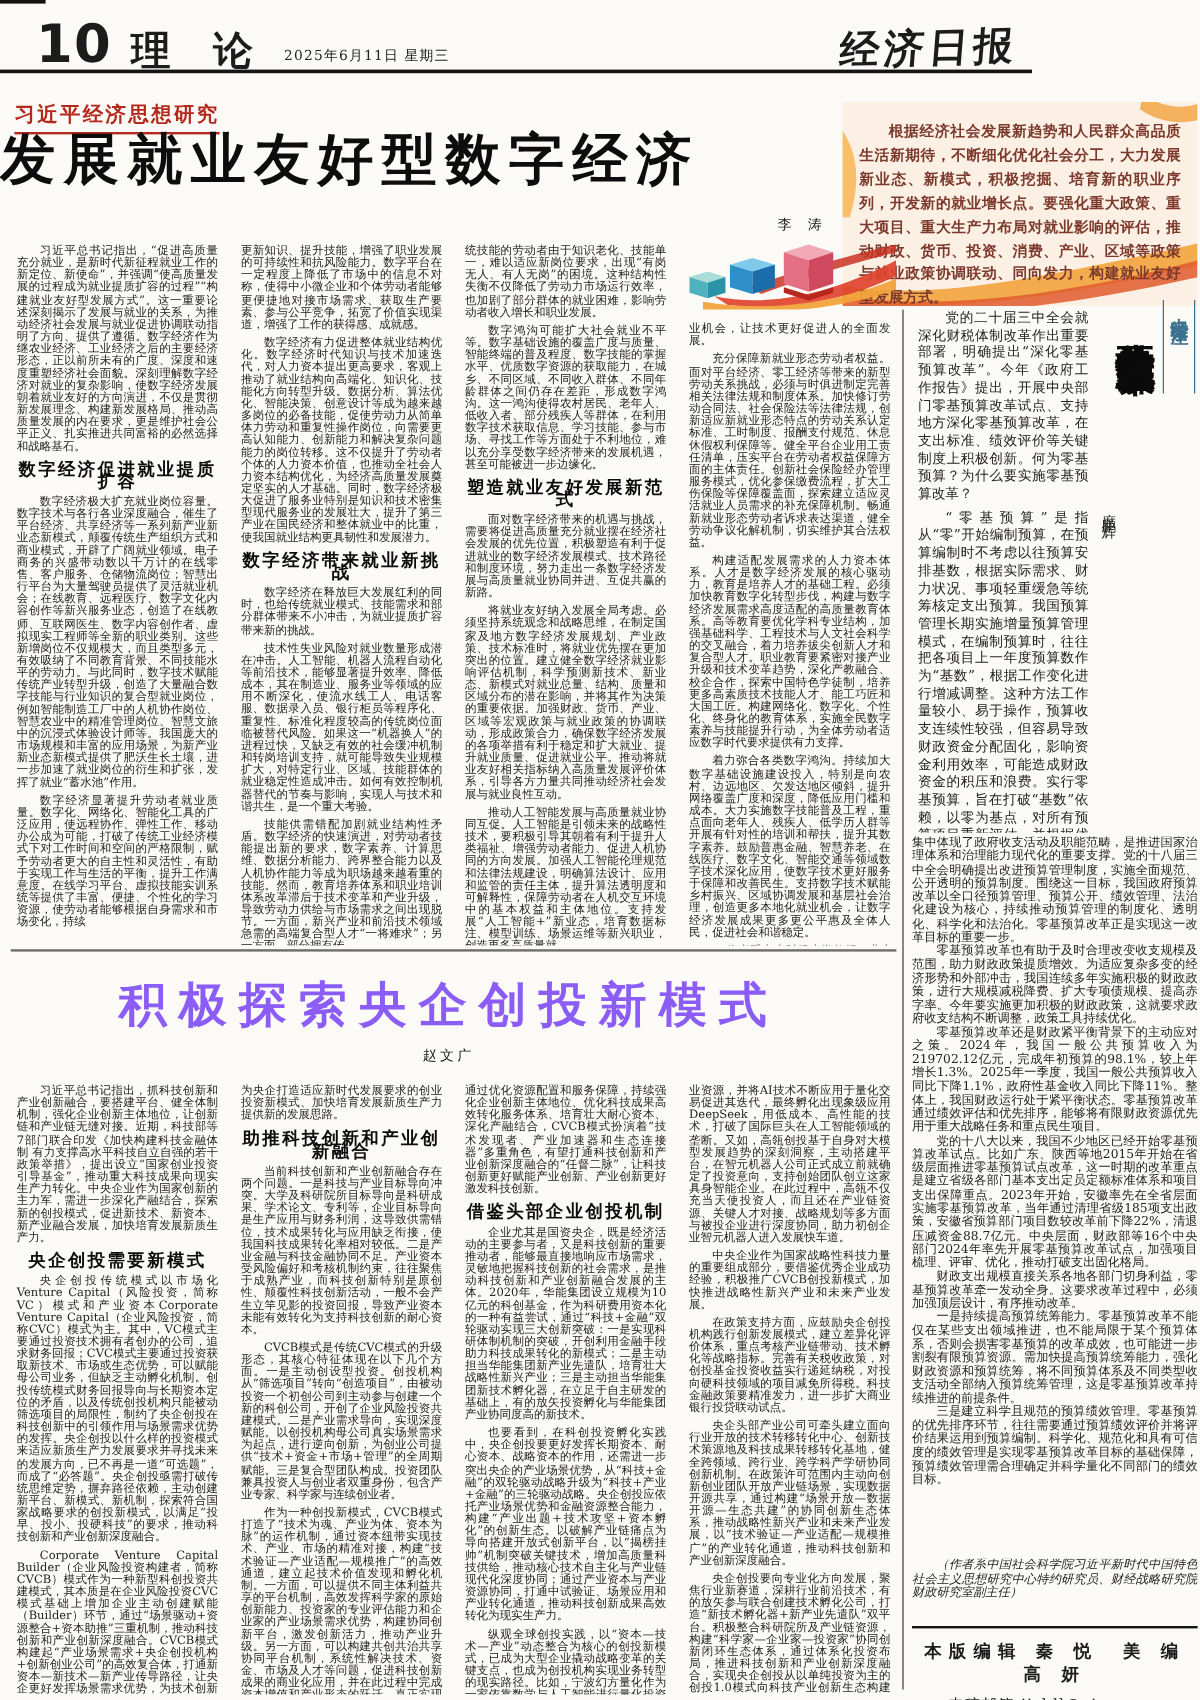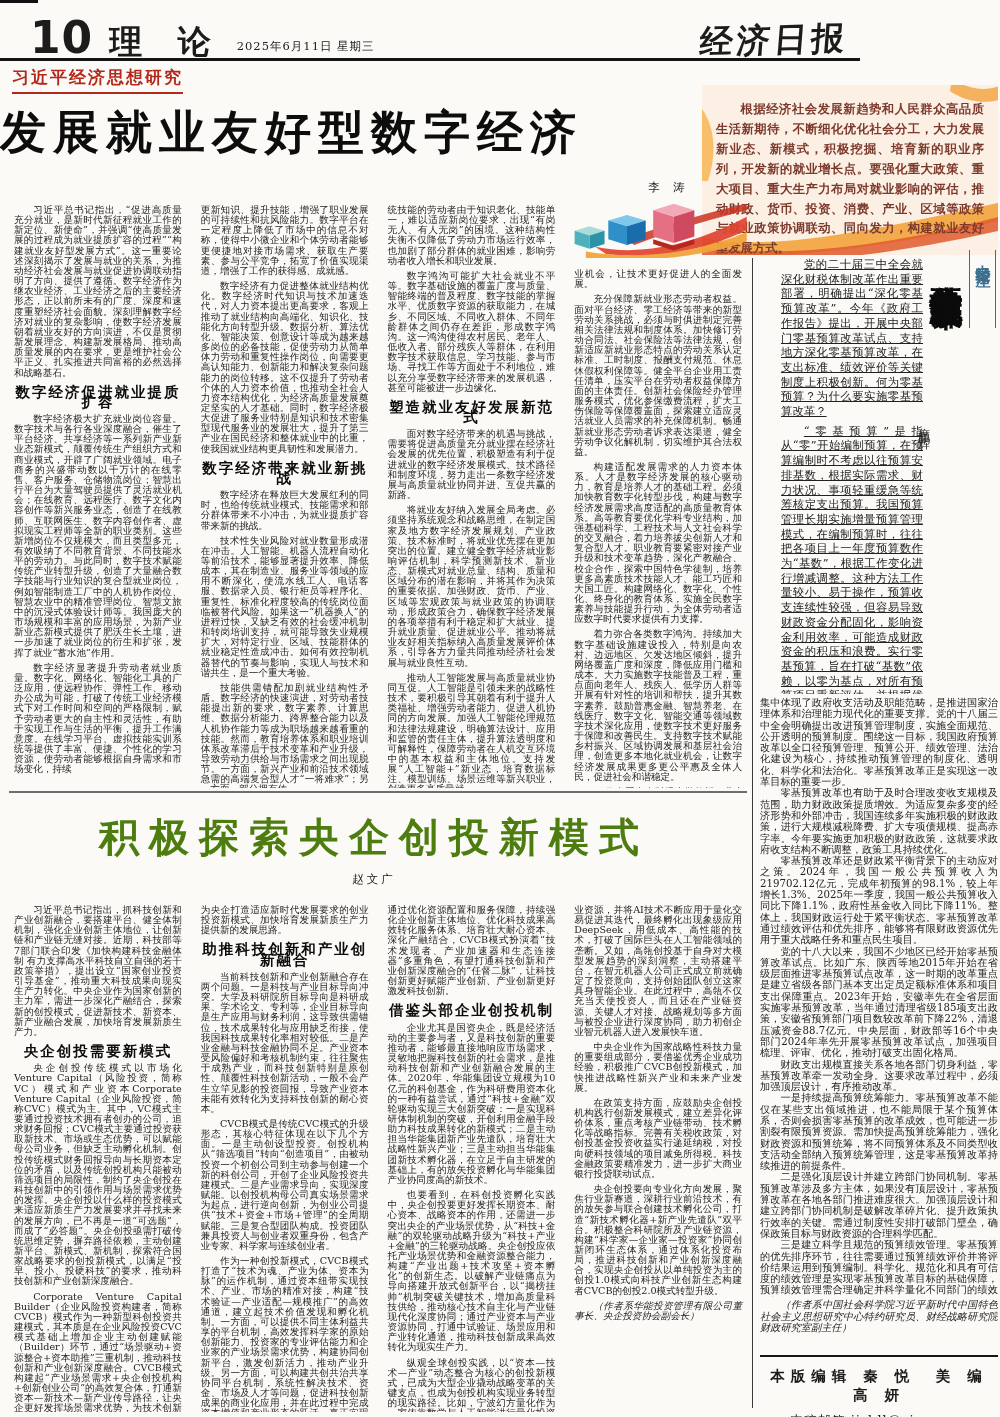--- a/index.html
+++ b/index.html
@@ -12,21 +12,21 @@
           display:flex;align-items:flex-end;}
   .pageno{font-family:"DejaVu Sans","Liberation Sans",sans-serif;font-weight:900;font-size:44px;line-height:.9;
           margin-left:30px;letter-spacing:1px;}
   .section{font-weight:900;font-size:33px;line-height:1;margin-left:16px;letter-spacing:12px;
            font-family:"DejaVu Serif",serif;}
   .dateline{font-size:11.5px;margin-left:14px;padding-bottom:4px;letter-spacing:1px;color:#222;}
   .masthead{margin-left:auto;margin-right:12px;font-weight:900;font-size:33px;line-height:1;
             transform:skewX(-6deg) rotate(-1.5deg);letter-spacing:4px;padding-bottom:2px;}
 
   
-  .kicker{position:absolute;left:12px;top:66px;color:#b5291c;font-weight:700;font-size:17px;
+  .kicker{position:absolute;left:12px;top:84px;color:#b5291c;font-weight:700;font-size:17px;
           letter-spacing:2px;border-bottom:2px solid #b5291c;padding-bottom:3px;}
   .lead-title{position:absolute;left:0;top:102px;width:748px;text-align:left;
               font-family:"DejaVu Sans","Liberation Sans",sans-serif;font-weight:900;font-size:46px;
               letter-spacing:7px;color:#0d0d0d;}
   .lead-byline{position:absolute;left:0;top:180px;width:748px;text-align:right;font-size:11.5px;letter-spacing:5px;}
 
   
   .quote-box{position:absolute;left:702px;top:85px;width:296px;height:170px;background:#fcefe4;overflow:hidden;}
   .quote-box svg{position:absolute;left:0;top:0;}
   .quote-text{position:relative;margin:14px 14px 4px;font-size:12.3px;line-height:1.62;font-weight:700;
@@ -43,28 +43,28 @@
   .subhead{font-family:"DejaVu Sans","Liberation Sans",sans-serif;font-weight:700;font-size:14.5px;
            text-align:center;letter-spacing:2px;margin:9px 0 7px;text-indent:0;color:#0d0d0d;}
   .illustration{width:100%;height:58px;margin-bottom:4px;}
 
   
   .h-divider{position:absolute;left:9px;top:791px;width:738px;border-top:2px solid #6e6e6e;}
   .v-divider{position:absolute;left:752px;top:258px;height:1150px;border-left:1.3px solid #3a3a3a;}
 
   
   .second-title{position:absolute;left:0;top:810px;width:748px;text-align:center;font-weight:700;
-                font-size:40px;letter-spacing:10px;color:#4d7c0f;font-family:"DejaVu Serif",serif;}
+                font-size:40px;letter-spacing:10px;color:#8b5cf6;font-family:"DejaVu Serif",serif;}
   .second-byline{position:absolute;left:0;top:872px;width:748px;text-align:center;font-size:11.5px;letter-spacing:3px;}
 
   
   .sidebar{position:absolute;left:760px;top:250px;width:238px;height:1167px;}
   .sb-top{position:relative;height:447px;}
-  .sb-narrow{position:absolute;left:16px;top:2px;width:152px;height:442px;overflow:hidden;
-             font-size:11.4px;line-height:14.7px;text-align:justify;color:#222;text-decoration:underline;}
+  .sb-narrow{position:absolute;left:0;top:2px;width:152px;height:442px;overflow:hidden;
+             font-size:11.4px;line-height:14.7px;text-align:justify;color:#222;}
   .sb-author{position:absolute;left:155px;top:168px;writing-mode:vertical-rl;text-orientation:upright;
              font-size:12px;letter-spacing:5px;color:#222;}
   .sb-title{position:absolute;right:30px;top:10px;height:430px;writing-mode:vertical-rl;text-orientation:upright;
             font-family:"DejaVu Sans","Liberation Sans",sans-serif;font-weight:900;font-size:33px;
             letter-spacing:1px;color:#0b0b0b;}
   .sb-label{position:absolute;right:2px;top:0;writing-mode:vertical-rl;text-orientation:upright;
             color:#3c6f8e;border-left:1.5px solid #3c6f8e;border-right:1.5px solid #3c6f8e;
             padding:3px 3px;font-size:15px;font-weight:700;letter-spacing:2px;height:72px;}
   .sb-wide{height:600px;overflow:hidden;font-size:10.2px;line-height:11.3px;text-align:justify;color:#222;}
   .sb-wide .para{text-indent:2em;margin:0;}
@@ -182,20 +182,21 @@
         <p class="para cont">通过优化资源配置和服务保障，持续强化企业创新主体地位、优化科技成果高效转化服务体系、培育壮大耐心资本、深化产融结合，CVCB模式扮演着“技术发现者、产业加速器和生态连接器”多重角色，有望打通科技创新和产业创新深度融合的“任督二脉”，让科技创新更好赋能产业创新、产业创新更好激发科技创新。</p>
         <div class="subhead">借鉴头部企业创投机制</div>
         <p class="para">企业尤其是国资央企，既是经济活动的主要参与者，又是科技创新的重要推动者，能够最直接地响应市场需求，灵敏地把握科技创新的社会需求，是推动科技创新和产业创新融合发展的主体。2020年，华能集团设立规模为10亿元的科创基金，作为科研费用资本化的一种有益尝试，通过“科技+金融”双轮驱动实现三大创新突破：一是实现科研体制机制的突破，开创利用金融手段助力科技成果转化的新模式；二是主动担当华能集团新产业先遣队，培育壮大战略性新兴产业；三是主动担当华能集团新技术孵化器，在立足于自主研发的基础上，有的放矢投资孵化与华能集团产业协同度高的新技术。</p>
         <p class="para">也要看到，在科创投资孵化实践中，央企创投要更好发挥长期资本、耐心资本、战略资本的作用，还需进一步突出央企的产业场景优势，从“科技+金融”的双轮驱动战略升级为“科技+产业+金融”的三轮驱动战略。央企创投应依托产业场景优势和金融资源整合能力，构建“产业出题+技术攻坚+资本孵化”的创新生态。以破解产业链痛点为导向搭建开放式创新平台，以“揭榜挂帅”机制突破关键技术，增加高质量科技供给，推动核心技术自主化与产业链现代化深度协同；通过产业资本与产业资源协同，打通中试验证、场景应用和产业转化通道，推动科技创新成果高效转化为现实生产力。</p>
         <p class="para">纵观全球创投实践，以“资本—技术—产业”动态整合为核心的创投新模式，已成为大型企业撬动战略变革的关键支点，也成为创投机构实现业务转型的现实路径。比如，宁波幻方量化作为一家依靠数学与人工智能进行量化投资的私募基金，通过主动构建深度学习训练平台，为其AI技术发展提供技术支撑和产</p>
       </div>
     <div class="col">
         <p class="para cont">业资源，并将AI技术不断应用于量化交易促进其迭代，最终孵化出现象级应用DeepSeek，用低成本、高性能的技术，打破了国际巨头在人工智能领域的垄断。又如，高瓴创投基于自身对大模型发展趋势的深刻洞察，主动搭建平台，在智元机器人公司正式成立前就确定了投资意向，支持创始团队创立这家具身智能企业。在此过程中，高瓴不仅充当天使投资人，而且还在产业链资源、关键人才对接、战略规划等多方面与被投企业进行深度协同，助力初创企业智元机器人进入发展快车道。</p>
         <p class="para">中央企业作为国家战略性科技力量的重要组成部分，要借鉴优秀企业成功经验，积极推广CVCB创投新模式，加快推进战略性新兴产业和未来产业发展。</p>
         <p class="para">在政策支持方面，应鼓励央企创投机构践行创新发展模式，建立差异化评价体系，重点考核产业链带动、技术孵化等战略指标。完善有关税收政策，对创投基金投资收益实行递延纳税，对投向硬科技领域的项目减免所得税。科技金融政策要精准发力，进一步扩大商业银行投贷联动试点。</p>
+        <p class="para">央企头部产业公司可牵头建立面向行业开放的技术转移转化中心、创新技术策源地及科技成果转移转化基地，健全跨领域、跨行业、跨学科产学研协同创新机制。在政策许可范围内主动向创新创业团队开放产业链场景，实现数据开源共享，通过构建“场景开放—数据开源—生态共建”的协同创新生态体系，推动战略性新兴产业和未来产业发展，以“技术验证—产业适配—规模推广”的产业转化通道，推动科技创新和产业创新深度融合。</p>
         <p class="para">央企创投要向专业化方向发展，聚焦行业新赛道，深耕行业前沿技术，有的放矢参与联合创建技术孵化公司，打造“新技术孵化器+新产业先遣队”双平台。积极整合科研院所及产业链资源，构建“科学家—企业家—投资家”协同创新闭环生态体系，通过体系化投资布局，推进科技创新和产业创新深度融合，实现央企创投从以单纯投资为主的创投1.0模式向科技产业创新生态构建者CVCB的创投2.0模式转型升级。</p>
         <p class="para note">（作者系华能投资管理有限公司董事长、央企投资协会副会长）</p>
       </div>
   </div>
 
   <div class="sidebar">
     <div class="sb-top">
       <div class="sb-narrow">
           <p class="para">党的二十届三中全会就深化财税体制改革作出重要部署，明确提出“深化零基预算改革”。今年《政府工作报告》提出，开展中央部门零基预算改革试点、支持地方深化零基预算改革，在支出标准、绩效评价等关键制度上积极创新。何为零基预算？为什么要实施零基预算改革？</p>
           <p class="para">“零基预算”是指从“零”开始编制预算，在预算编制时不考虑以往预算安排基数，根据实际需求、财力状况、事项轻重缓急等统筹核定支出预算。我国预算管理长期实施增量预算管理模式，在编制预算时，往往把各项目上一年度预算数作为“基数”，根据工作变化进行增减调整。这种方法工作量较小、易于操作，预算收支连续性较强，但容易导致财政资金分配固化，影响资金利用效率，可能造成财政资金的积压和浪费。实行零基预算，旨在打破“基数”依赖，以零为基点，对所有预算项目重新评估，并根据优先级排序确定预算支出。相较原来的预算编制方式，零基预算能够有效压减非重点、非刚性支出，整合低效重复的分散资金，最大限度提高财政资金使用效益。</p>
@@ -204,21 +205,20 @@
       <div class="sb-title">为什么要实施零基预算改革</div>
       <div class="sb-label">中经茶座</div>
     </div>
     <div class="sb-wide">
         <p class="para cont">集中体现了政府收支活动及职能范畴，是推进国家治理体系和治理能力现代化的重要支撑。党的十八届三中全会明确提出改进预算管理制度，实施全面规范、公开透明的预算制度。围绕这一目标，我国政府预算改革以全口径预算管理、预算公开、绩效管理、法治化建设为核心，持续推动预算管理的制度化、透明化、科学化和法治化。零基预算改革正是实现这一改革目标的重要一步。</p>
         <p class="para">零基预算改革也有助于及时合理改变收支规模及范围，助力财政政策提质增效。为适应复杂多变的经济形势和外部冲击，我国连续多年实施积极的财政政策，进行大规模减税降费、扩大专项债规模、提高赤字率。今年要实施更加积极的财政政策，这就要求政府收支结构不断调整，政策工具持续优化。</p>
         <p class="para">零基预算改革还是财政紧平衡背景下的主动应对之策。2024年，我国一般公共预算收入为219702.12亿元，完成年初预算的98.1%，较上年增长1.3%。2025年一季度，我国一般公共预算收入同比下降1.1%，政府性基金收入同比下降11%。整体上，我国财政运行处于紧平衡状态。零基预算改革通过绩效评估和优先排序，能够将有限财政资源优先用于重大战略任务和重点民生项目。</p>
         <p class="para">党的十八大以来，我国不少地区已经开始零基预算改革试点。比如广东、陕西等地2015年开始在省级层面推进零基预算试点改革，这一时期的改革重点是建立省级各部门基本支出定员定额标准体系和项目支出保障重点。2023年开始，安徽率先在全省层面实施零基预算改革，当年通过清理省级185项支出政策，安徽省预算部门项目数较改革前下降22%，清退压减资金88.7亿元。中央层面，财政部等16个中央部门2024年率先开展零基预算改革试点，加强项目梳理、评审、优化，推动打破支出固化格局。</p>
         <p class="para">财政支出规模直接关系各地各部门切身利益，零基预算改革牵一发动全身。这要求改革过程中，必须加强顶层设计，有序推动改革。</p>
         <p class="para">一是持续提高预算统筹能力。零基预算改革不能仅在某些支出领域推进，也不能局限于某个预算体系，否则会损害零基预算的改革成效，也可能进一步割裂有限预算资源。需加快提高预算统筹能力，强化财政资源和预算统筹，将不同预算体系及不同类型收支活动全部纳入预算统筹管理，这是零基预算改革持续推进的前提条件。</p>
-        <p class="para">二是强化顶层设计并建立跨部门协同机制。零基预算改革涉及多方主体，如果没有顶层设计，零基预算改革在各地各部门推进难度很大。加强顶层设计和建立跨部门协同机制是破解改革碎片化、提升政策执行效率的关键。需通过制度性安排打破部门壁垒，确保政策目标与财政资源的合理科学匹配。</p>
         <p class="para">三是建立科学且规范的预算绩效管理。零基预算的优先排序环节，往往需要通过预算绩效评价并将评价结果运用到预算编制。科学化、规范化和具有可信度的绩效管理是实现零基预算改革目标的基础保障，预算绩效管理需合理确定并科学量化不同部门的绩效目标。</p>
       </div>
     <p class="sb-note">（作者系中国社会科学院习近平新时代中国特色社会主义思想研究中心特约研究员、财经战略研究院财政研究室副主任）</p>
     <div class="sb-footer">
       <div class="l1">本版编辑 秦 悦　美 编 高 妍</div>
       <div class="l2">
         <span>来稿邮箱</span>
         <a href="#">jjrbll@sina.com</a>
       </div>
     </div>

